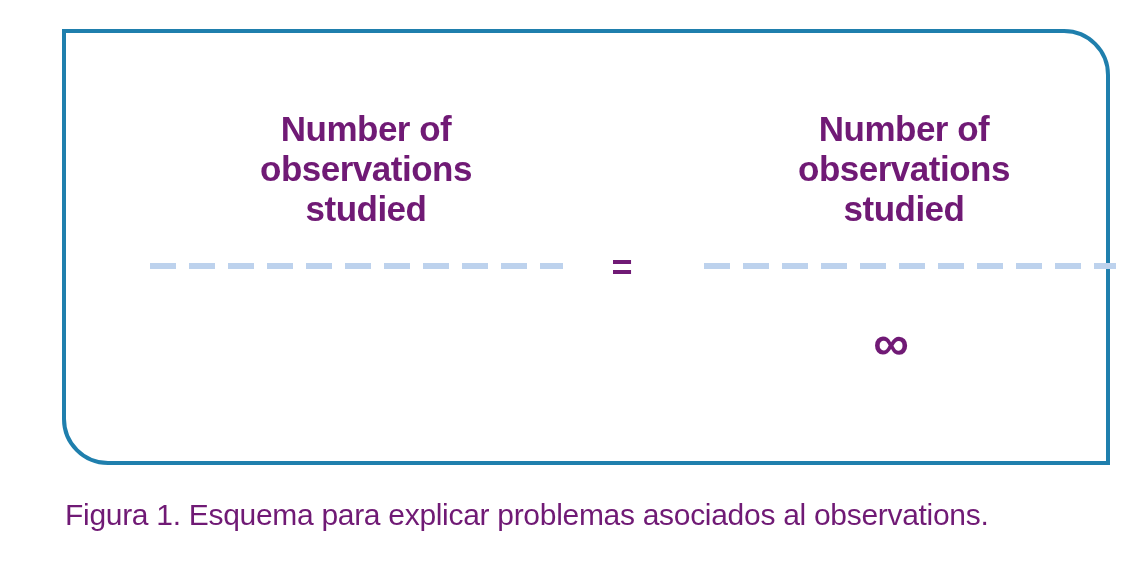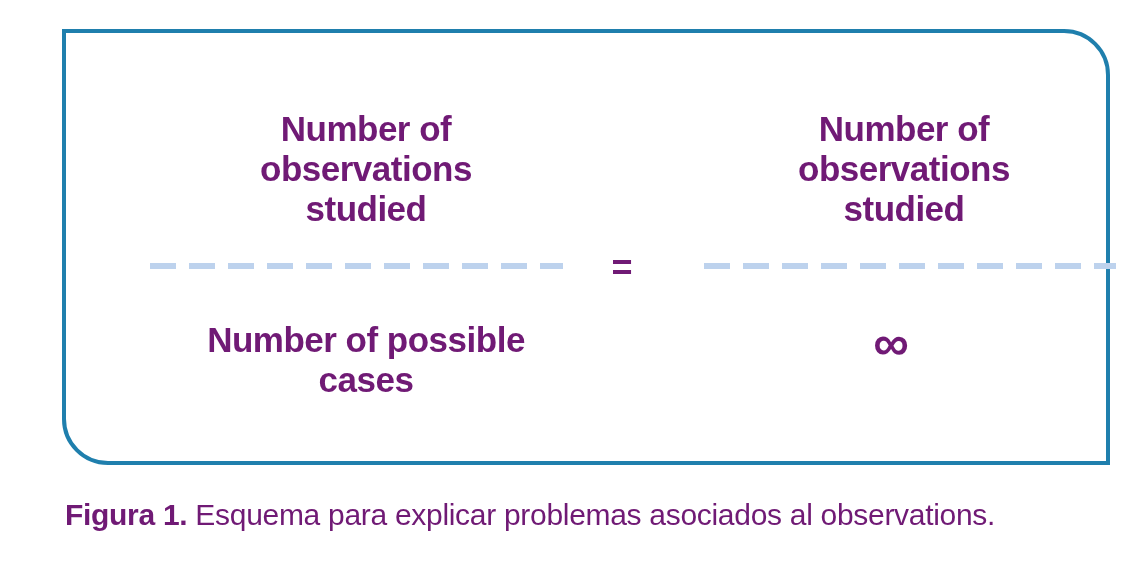--- a/index.html
+++ b/index.html
@@ -72,37 +72,35 @@
   }
   .caption {
     position: absolute;
     left: 33px;
     top: 496px;
     width: 1060px;
     font-size: 30px;
     line-height: 38px;
     letter-spacing: -0.3px;
   }
-  .caption .label { font-weight: bold; }
+  .caption .label { font-weight: normal; }
 </style>
 </head>
 <body>
 
 <div class="stage">
 
   <div class="frame">
 
     <div class="frac-text numerator-left">Number of
 observations
 studied</div>
 
     <div class="fraction-bar bar-left"></div>
 
-    <div class="frac-text denominator-left">Number of possible
-cases</div>
 
     <div class="equals">=</div>
 
     <div class="frac-text numerator-right">Number of
 observations
 studied</div>
 
     <div class="fraction-bar bar-right"></div>
 
     <div class="infinity">∞</div>

